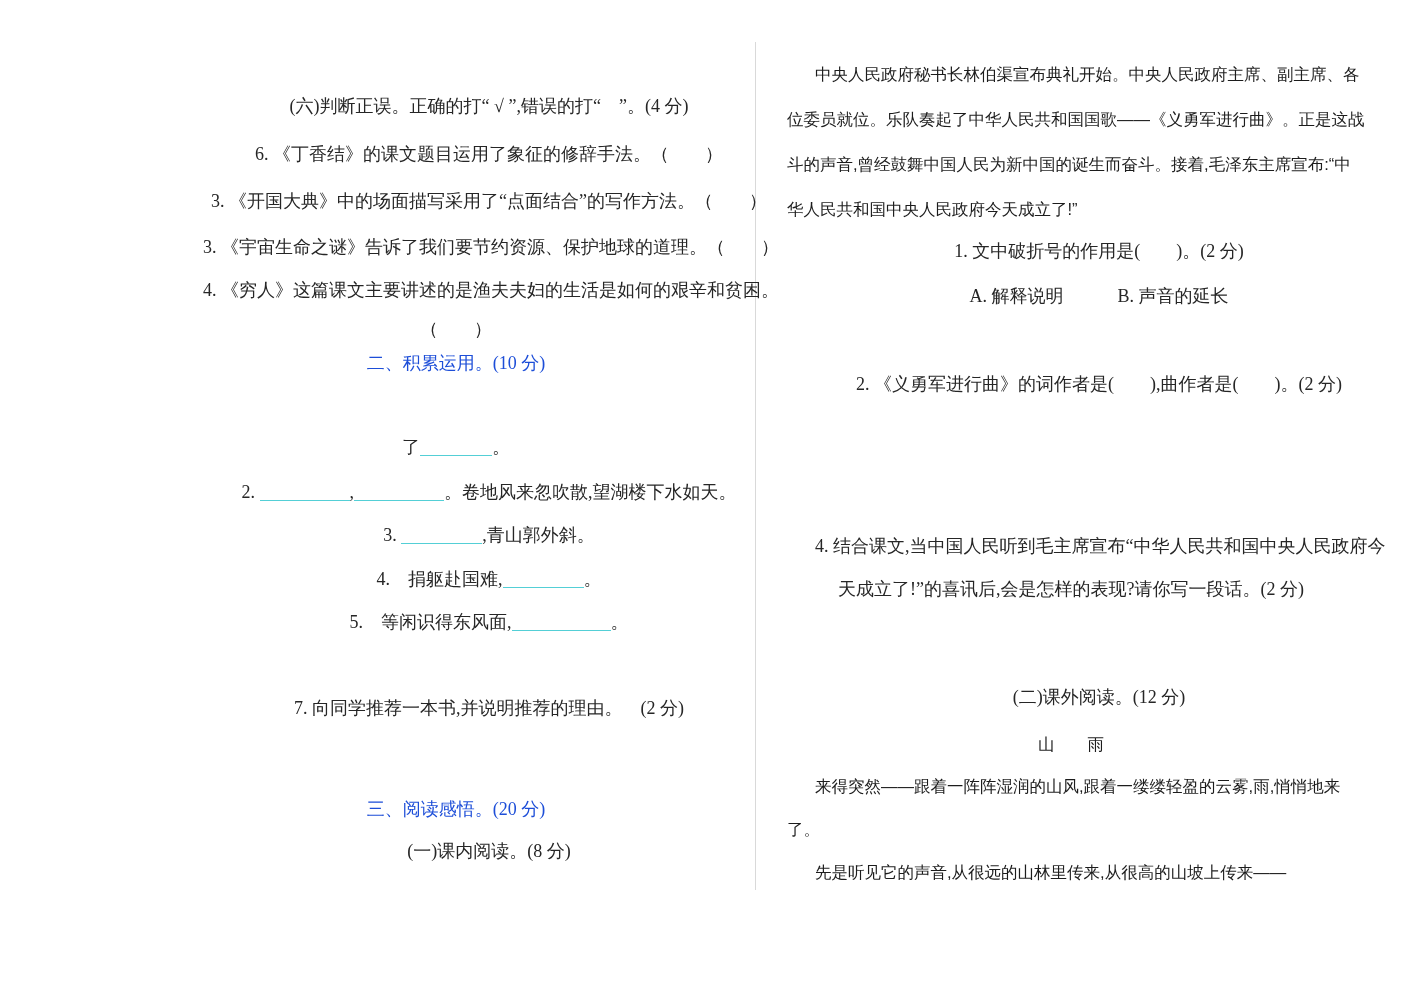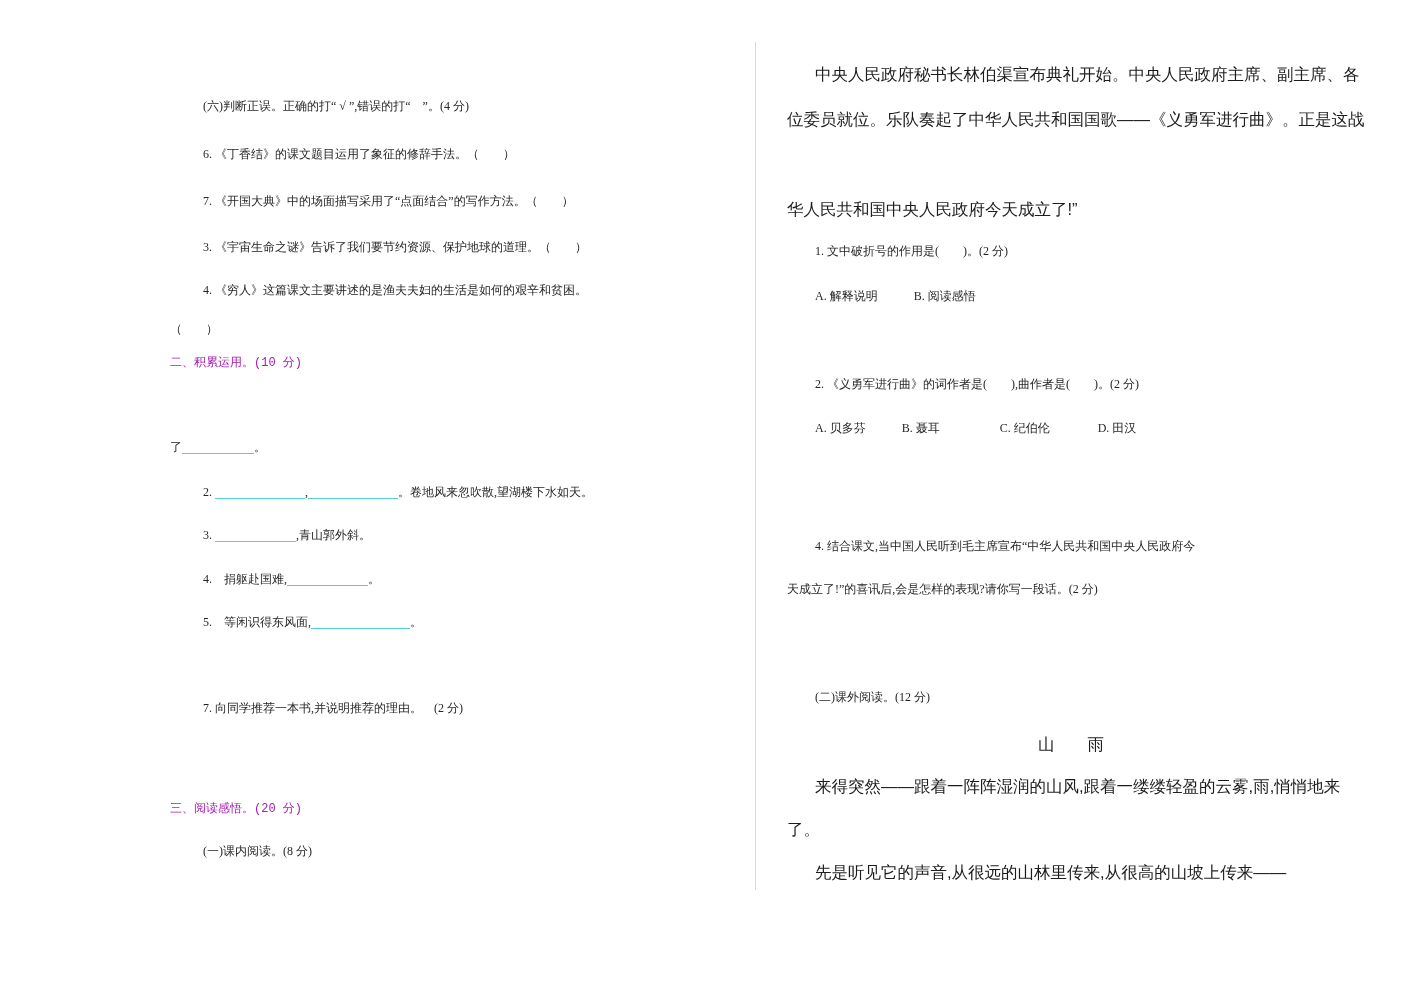--- a/index.html
+++ b/index.html
@@ -31,71 +31,72 @@
   .col-right { left: 787px; width: 568px; }
   .line {
     position: absolute;
     left: 0;
     width: 100%;
     white-space: nowrap;
     line-height: 22px;
   }
   .serif {
     font-family: "Liberation Serif", "DejaVu Serif", serif;
-    font-size: 12px;
+    font-size: 18px;
     color: #262626;
+    text-align: center;
   }
   .sans {
     font-family: "Liberation Sans", "DejaVu Sans", sans-serif;
     font-size: 16.5px;
     color: #1c1c1c;
   }
-  .red { color: #a21caf; font-family: Liberation Mono, monospace; }
+  .red { color: #1d4ed8; }
   .indent-l { padding-left: 33px; }
   .indent-r { padding-left: 28px; }
   .center { text-align: center; }
   .blank {
     display: inline-block;
     height: 15px;
     border-bottom: 1px solid #53cfd6;
     vertical-align: -3px;
   }
 </style>
 </head>
 <body>
 
 <div class="page">
   <div class="divider"></div>
 
   <div class="col col-left">
     <div class="line serif indent-l" style="top:95px">(六)判断正误。正确的打“ √ ”,错误的打“　”。(4 分)</div>
     <div class="line serif indent-l" style="top:143px">6. 《丁香结》的课文题目运用了象征的修辞手法。（　　）</div>
-    <div class="line serif indent-l" style="top:190px">7. 《开国大典》中的场面描写采用了“点面结合”的写作方法。（　　）</div>
+    <div class="line serif indent-l" style="top:190px">3. 《开国大典》中的场面描写采用了“点面结合”的写作方法。（　　）</div>
     <div class="line serif indent-l" style="top:236px">3. 《宇宙生命之谜》告诉了我们要节约资源、保护地球的道理。（　　）</div>
     <div class="line serif indent-l" style="top:279px">4. 《穷人》这篇课文主要讲述的是渔夫夫妇的生活是如何的艰辛和贫困。</div>
     <div class="line serif" style="top:318px">（　　）</div>
     <div class="line serif red" style="top:352px">二、积累运用。(10 分)</div>
     <div class="line serif" style="top:436px">了<span class="blank" style="width:72px"></span>。</div>
     <div class="line serif indent-l" style="top:481px">2. <span class="blank" style="width:90px"></span>,<span class="blank" style="width:90px"></span>。卷地风来忽吹散,望湖楼下水如天。</div>
     <div class="line serif indent-l" style="top:524px">3. <span class="blank" style="width:81px"></span>,青山郭外斜。</div>
     <div class="line serif indent-l" style="top:568px">4.　捐躯赴国难,<span class="blank" style="width:81px"></span>。</div>
     <div class="line serif indent-l" style="top:611px">5.　等闲识得东风面,<span class="blank" style="width:99px"></span>。</div>
     <div class="line serif indent-l" style="top:697px">7. 向同学推荐一本书,并说明推荐的理由。　(2 分)</div>
     <div class="line serif red" style="top:798px">三、阅读感悟。(20 分)</div>
     <div class="line serif indent-l" style="top:840px">(一)课内阅读。(8 分)</div>
   </div>
 
   <div class="col col-right">
     <div class="line sans" style="top:108px">位委员就位。乐队奏起了中华人民共和国国歌——《义勇军进行曲》。正是这战</div>
     <div class="line sans indent-r" style="top:63px">中央人民政府秘书长林伯渠宣布典礼开始。中央人民政府主席、副主席、各</div>
+    <div class="line sans" style="top:153px">斗的声音,曾经鼓舞中国人民为新中国的诞生而奋斗。接着,毛泽东主席宣布:“中</div>
     <div class="line sans" style="top:198px">华人民共和国中央人民政府今天成立了!”</div>
     <div class="line serif indent-r" style="top:240px">1. 文中破折号的作用是(　　)。(2 分)</div>
-    <div class="line serif indent-r" style="top:285px">A. 解释说明　　　B. 阅读感悟</div>
+    <div class="line serif indent-r" style="top:285px">A. 解释说明　　　B. 声音的延长</div>
     <div class="line serif indent-r" style="top:373px">2. 《义勇军进行曲》的词作者是(　　),曲作者是(　　)。(2 分)</div>
-    <div class="line serif indent-r" style="top:417px">A. 贝多芬　　　B. 聂耳　　　　　C. 纪伯伦　　　　D. 田汉</div>
     <div class="line serif indent-r" style="top:535px">4. 结合课文,当中国人民听到毛主席宣布“中华人民共和国中央人民政府今</div>
     <div class="line serif" style="top:578px">天成立了!”的喜讯后,会是怎样的表现?请你写一段话。(2 分)</div>
     <div class="line serif indent-r" style="top:686px">(二)课外阅读。(12 分)</div>
     <div class="line sans center" style="top:733px">山　　雨</div>
     <div class="line sans indent-r" style="top:775px">来得突然——跟着一阵阵湿润的山风,跟着一缕缕轻盈的云雾,雨,悄悄地来</div>
     <div class="line sans" style="top:818px">了。</div>
     <div class="line sans indent-r" style="top:861px">先是听见它的声音,从很远的山林里传来,从很高的山坡上传来——</div>
   </div>
 </div>
 

